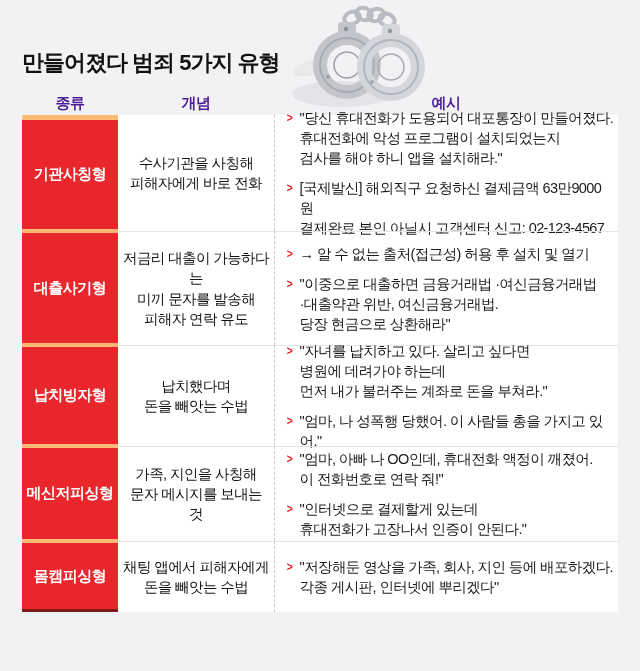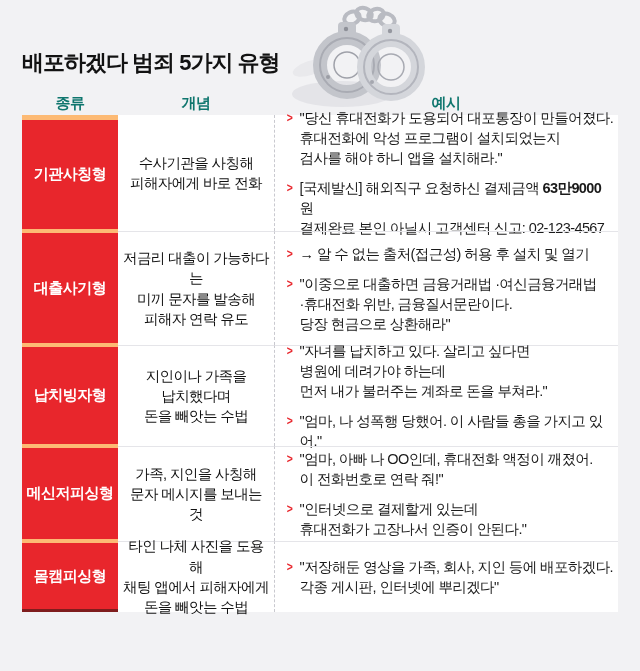--- a/index.html
+++ b/index.html
@@ -7,21 +7,21 @@
   .canvas{position:relative;width:640px;height:671px;background:#f2f2f4;overflow:hidden;}
 
   .page-title{
     position:absolute;left:22px;top:48px;margin:0;
     font-size:22px;font-weight:800;color:#121212;letter-spacing:-1px;
   }
 
   .handcuffs{position:absolute;left:290px;top:2px;width:160px;height:112px;}
 
   .col-headers span{
-    position:absolute;top:94px;font-size:15px;font-weight:700;color:#0f766e;
+    position:absolute;top:94px;font-size:15px;font-weight:700;color:#4c1d95;
     text-align:center;letter-spacing:-0.5px;
   }
   .hdr-type{left:22px;width:96px;}
   .hdr-concept{left:118px;width:156px;}
   .hdr-example{left:274px;width:344px;}
 
   .table{
     position:absolute;left:22px;top:115px;width:596px;background:#ffffff;
   }
   .row{display:flex;width:100%;}
@@ -54,28 +54,28 @@
   }
   .row + .row .cell-concept,
   .row + .row .cell-example{border-top:1px solid #e5e5e9;}
 
   .ex-item{display:flex;align-items:flex-start;}
   .arrow{
     color:#e8262c;font-weight:800;font-size:13px;line-height:20px;
     margin-right:6px;flex:0 0 auto;transform:scaleX(0.8);
   }
   .ex-text{font-size:14.5px;line-height:20px;color:#1a1a1a;letter-spacing:-0.6px;}
-  .ex-text b{font-weight:700;}
+  .ex-text b{font-weight:400;}
 </style>
 </head>
 <body>
 
 <div class="canvas">
 
-  <h1 class="page-title">배포하겠다 범죄 5가지 유형</h1>
+  <h1 class="page-title">만들어졌다 범죄 5가지 유형</h1>
 
   <div class="handcuffs">
     <svg viewBox="0 0 160 112" width="160" height="112" aria-hidden="true">
 
       <ellipse cx="52" cy="92" rx="50" ry="13" fill="#e4e4e8"></ellipse>
       <ellipse cx="20" cy="66" rx="18" ry="7" fill="#e9e9ec" transform="rotate(-18 20 66)"></ellipse>
 
       <g fill="none" stroke="#b9bbc2" stroke-width="4">
         <ellipse cx="62" cy="16" rx="8" ry="6" transform="rotate(-25 62 16)"></ellipse>
         <ellipse cx="74" cy="12" rx="8" ry="6" transform="rotate(20 74 12)"></ellipse>
@@ -154,33 +154,32 @@
           <div class="ex-item">
             <span class="arrow">&gt;</span>
             <div class="ex-text">
               <div><span>→ 알 수 없는 출처(접근성) 허용 후 설치 및 열기</span></div>
             </div>
           </div>
           <div class="ex-item">
             <span class="arrow">&gt;</span>
             <div class="ex-text">
               <div><span>"이중으로 대출하면 금융거래법 ·여신금융거래법</span></div>
-              <div><span>·휴대전화 위반, 금융질서문란이다.</span></div>
+              <div><span>·대출약관 위반, 여신금융거래법.</span></div>
               <div><span>당장 현금으로 상환해라"</span></div>
             </div>
           </div>
         </div>
       </div>
       <div class="row">
         <div class="cell-type">
           <div class="red-box">납치빙자형</div>
         </div>
         <div class="cell-concept">
           <div>
-            <div>지인이나 가족을</div>
             <div>납치했다며</div>
             <div>돈을 빼앗는 수법</div>
           </div>
         </div>
         <div class="cell-example">
           <div class="ex-item">
             <span class="arrow">&gt;</span>
             <div class="ex-text">
               <div><span>"자녀를 납치하고 있다. 살리고 싶다면</span></div>
               <div><span>병원에 데려가야 하는데</span></div>
@@ -221,21 +220,20 @@
             </div>
           </div>
         </div>
       </div>
       <div class="row">
         <div class="cell-type">
           <div class="red-box">몸캠피싱형</div>
         </div>
         <div class="cell-concept">
           <div>
-            <div>타인 나체 사진을 도용해</div>
             <div>채팅 앱에서 피해자에게</div>
             <div>돈을 빼앗는 수법</div>
           </div>
         </div>
         <div class="cell-example">
           <div class="ex-item">
             <span class="arrow">&gt;</span>
             <div class="ex-text">
               <div><span>"저장해둔 영상을 가족, 회사, 지인 등에 배포하겠다.</span></div>
               <div><span>각종 게시판, 인터넷에 뿌리겠다"</span></div>

